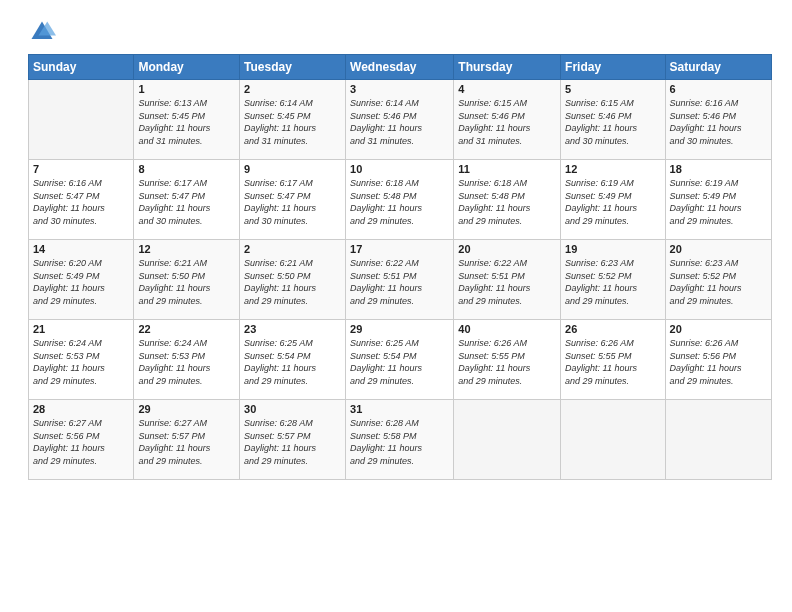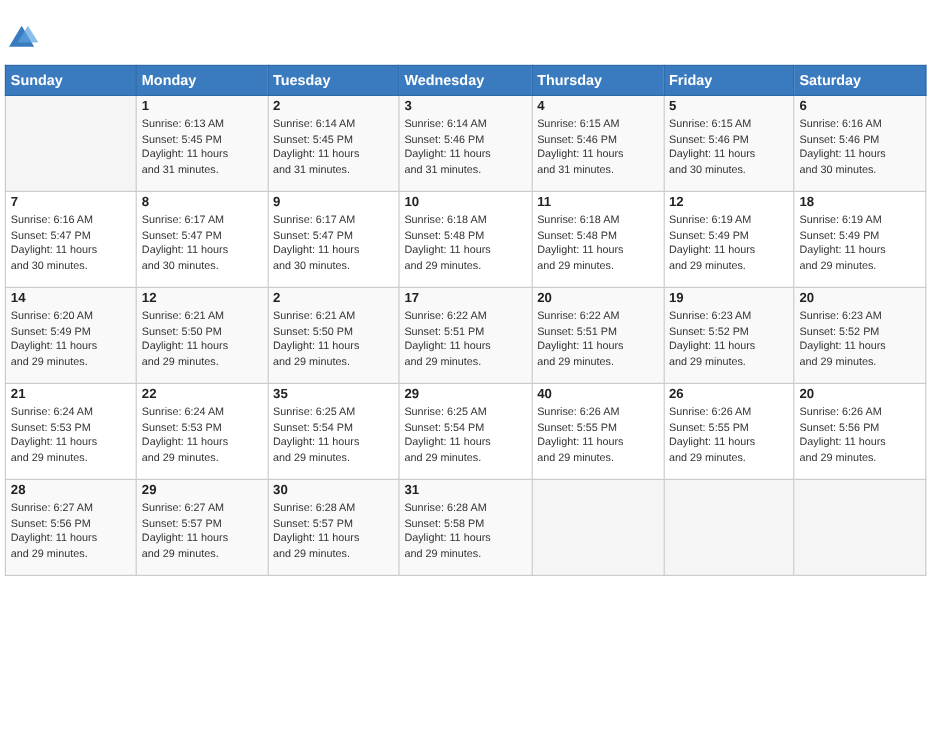--- a/index.html
+++ b/index.html
@@ -6,21 +6,21 @@
     body {
       font-family: Arial, sans-serif;
       background: #fff;
       width: 792px;
       height: 612px;
       overflow: hidden;
     }
     .page {
       width: 792px;
       height: 445px;
-      padding: 18px 20px 10px 4px;
+      padding: 18px 20px 10px 28px;
       display: flex;
       flex-direction: column;
     }
     .header {
       display: flex;
       justify-content: space-between;
       align-items: flex-start;
       margin-bottom: 8px;
     }
     .logo {
@@ -98,20 +98,21 @@
     .day-num {
       font-weight: bold;
       font-size: 11px;
       margin-bottom: 2px;
       color: #222;
     }
     .day-info {
       font-size: 9px;
       line-height: 1.4;
       color: #333;
+      font-style: italic;
     }
     td.empty {
       background: #f5f5f5 !important;
     }
   </style>
 </head>
 <body>
 
 <div class="page">
   <div class="header">
@@ -235,21 +236,21 @@
           <tr>
             <td>
               <div class="day-num">21</div>
               <div class="day-info">Sunrise: 6:24 AM<br>Sunset: 5:53 PM<br>Daylight: 11 hours<br>and 29 minutes.</div>
             </td>
             <td>
               <div class="day-num">22</div>
               <div class="day-info">Sunrise: 6:24 AM<br>Sunset: 5:53 PM<br>Daylight: 11 hours<br>and 29 minutes.</div>
             </td>
             <td>
-              <div class="day-num">35</div>
+              <div class="day-num">23</div>
               <div class="day-info">Sunrise: 6:25 AM<br>Sunset: 5:54 PM<br>Daylight: 11 hours<br>and 29 minutes.</div>
             </td>
             <td>
               <div class="day-num">29</div>
               <div class="day-info">Sunrise: 6:25 AM<br>Sunset: 5:54 PM<br>Daylight: 11 hours<br>and 29 minutes.</div>
             </td>
             <td>
               <div class="day-num">40</div>
               <div class="day-info">Sunrise: 6:26 AM<br>Sunset: 5:55 PM<br>Daylight: 11 hours<br>and 29 minutes.</div>
             </td>

